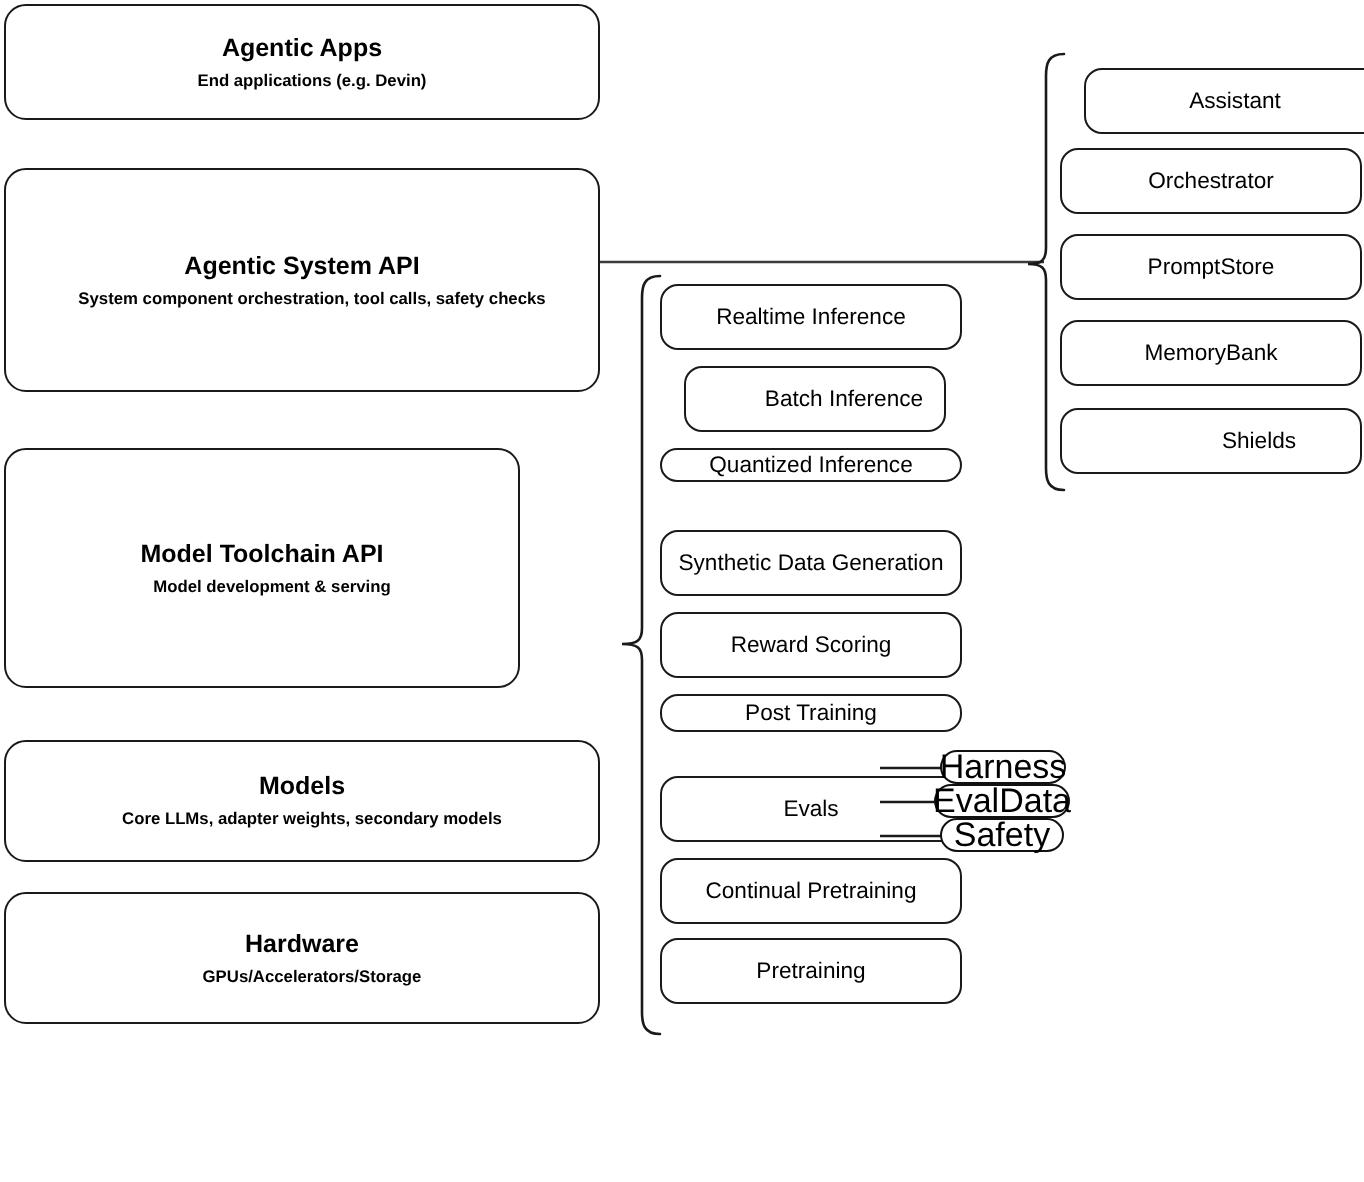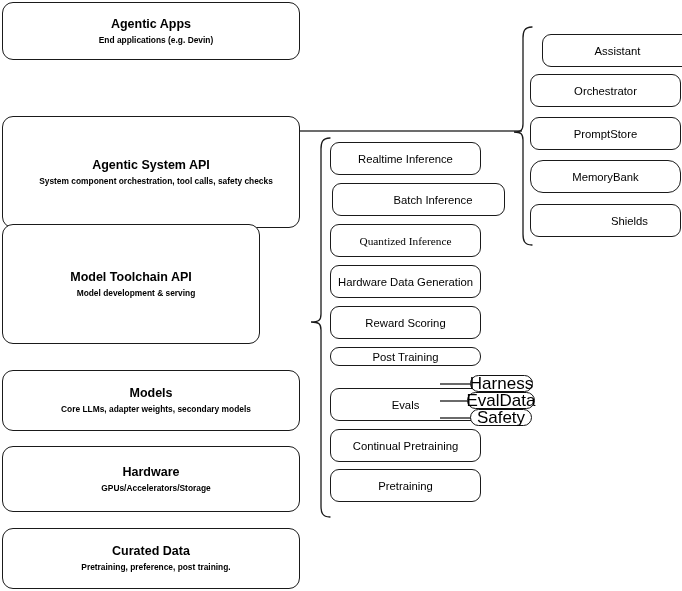--- a/index.html
+++ b/index.html
@@ -82,44 +82,40 @@
 </head>
 <body>
 
 <div id="canvas">
 
   <div class="rbox" style="left:2px; top:2px; width:298px; height:58px;">
     <div class="layer-title">Agentic Apps</div>
     <div class="layer-sub">End applications (e.g. Devin)</div>
   </div>
 
-  <div class="rbox" style="left:2px; top:84px; width:298px; height:112px;margin-top:32px;">
+  <div class="rbox" style="left:2px; top:84px; width:298px; height:112px;">
     <div class="layer-title">Agentic System API</div>
     <div class="layer-sub">System component orchestration, tool calls, safety checks</div>
   </div>
 
   <div class="rbox" style="left:2px; top:224px; width:258px; height:120px;">
     <div class="layer-title">Model Toolchain API</div>
     <div class="layer-sub">Model development &amp; serving</div>
   </div>
 
   <div class="rbox" style="left:2px; top:370px; width:298px; height:61px;">
     <div class="layer-title">Models</div>
     <div class="layer-sub">Core LLMs, adapter weights, secondary models</div>
   </div>
 
   <div class="rbox" style="left:2px; top:446px; width:298px; height:66px;">
     <div class="layer-title">Hardware</div>
     <div class="layer-sub">GPUs/Accelerators/Storage</div>
   </div>
 
-  <div class="rbox" style="left:2px; top:528px; width:298px; height:61px;">
-    <div class="layer-title">Curated Data</div>
-    <div class="layer-sub">Pretraining, preference, post training.</div>
-  </div>
 
   <svg class="connector" style="left:298px; top:120px; width:232px; height:24px;" viewBox="0 0 232 24">
     <path d="M2 11 L224 11" stroke="#3b3b3b" stroke-width="1.3" fill="none"></path>
   </svg>
 
   <svg class="brace" style="left:508px; top:24px; width:26px; height:224px;" viewBox="0 0 26 224">
     <path d="M24 3
              C 16 3, 15 8, 15 14
              L 15 100
              C 15 106, 13 108, 6 108
@@ -132,38 +128,38 @@
     <path d="M30 6
              C 22 6, 21 11, 21 17
              L 21 182
              C 21 188, 19 190, 11 190
              C 19 190, 21 192, 21 198
              L 21 374
              C 21 380, 22 385, 30 385" stroke="#1a1a1a" stroke-width="1.3" fill="none" stroke-linecap="round"></path>
   </svg>
 
   <div class="cbox" style="left:330px; top:142px; width:151px; height:33px;">Realtime Inference</div>
-  <div class="cbox" style="left:332px; top:183px; width:173px; height:33px;padding-left:29px;">Batch Inference</div>
-  <div class="cbox" style="left:330px; top:224px; width:151px; height:33px;font-family:Liberation Serif, serif;">Quantized Inference</div>
-  <div class="cbox" style="left:330px; top:265px; width:151px; height:33px;">Hardware Data Generation</div>
+  <div class="cbox" style="left:342px; top:183px; width:131px; height:33px;padding-left:29px;">Batch Inference</div>
+  <div class="cbox" style="left:330px; top:224px; width:151px; height:17px;">Quantized Inference</div>
+  <div class="cbox" style="left:330px; top:265px; width:151px; height:33px;">Synthetic Data Generation</div>
   <div class="cbox" style="left:330px; top:306px; width:151px; height:33px;">Reward Scoring</div>
   <div class="cbox" style="left:330px; top:347px; width:151px; height:19px;">Post Training</div>
   <div class="cbox" style="left:330px; top:388px; width:151px; height:33px;">Evals</div>
   <div class="cbox" style="left:330px; top:429px; width:151px; height:33px;">Continual Pretraining</div>
   <div class="cbox" style="left:330px; top:469px; width:151px; height:33px;">Pretraining</div>
 
   <svg class="connector" style="left:440px; top:370px; width:40px; height:60px; z-index:5;" viewBox="0 0 40 60">
     <path d="M0 14 L32 14" stroke="#1a1a1a" stroke-width="1.3" fill="none"></path>
     <path d="M0 31 L30 31" stroke="#1a1a1a" stroke-width="1.3" fill="none"></path>
     <path d="M0 48 L32 48" stroke="#1a1a1a" stroke-width="1.3" fill="none"></path>
   </svg>
 
   <div class="pill" style="left:470px; top:375px; width:63px; height:17px;">Harness</div>
   <div class="pill" style="left:467px; top:392px; width:68px; height:17px;">EvalData</div>
   <div class="pill" style="left:470px; top:409px; width:62px; height:17px;">Safety</div>
 
   <div class="cbox" style="left:530px; top:34px; width:151px; height:33px;margin-left:12px;">Assistant</div>
   <div class="cbox" style="left:530px; top:74px; width:151px; height:33px;">Orchestrator</div>
   <div class="cbox" style="left:530px; top:117px; width:151px; height:33px;">PromptStore</div>
-  <div class="cbox" style="left:530px; top:160px; width:151px; height:33px;border-radius:13px;">MemoryBank</div>
+  <div class="cbox" style="left:530px; top:160px; width:151px; height:33px;">MemoryBank</div>
   <div class="cbox" style="left:530px; top:204px; width:151px; height:33px;padding-left:48px;">Shields</div>
 
 </div>
 
 </body></html>

